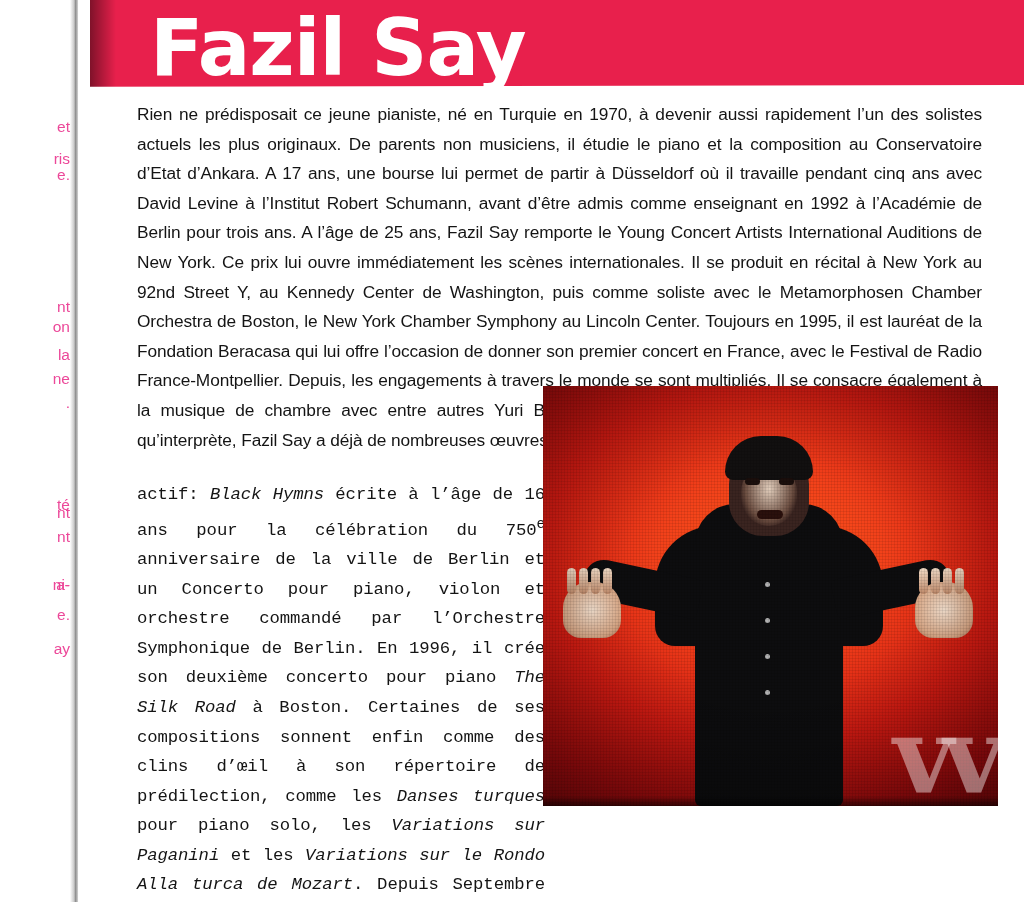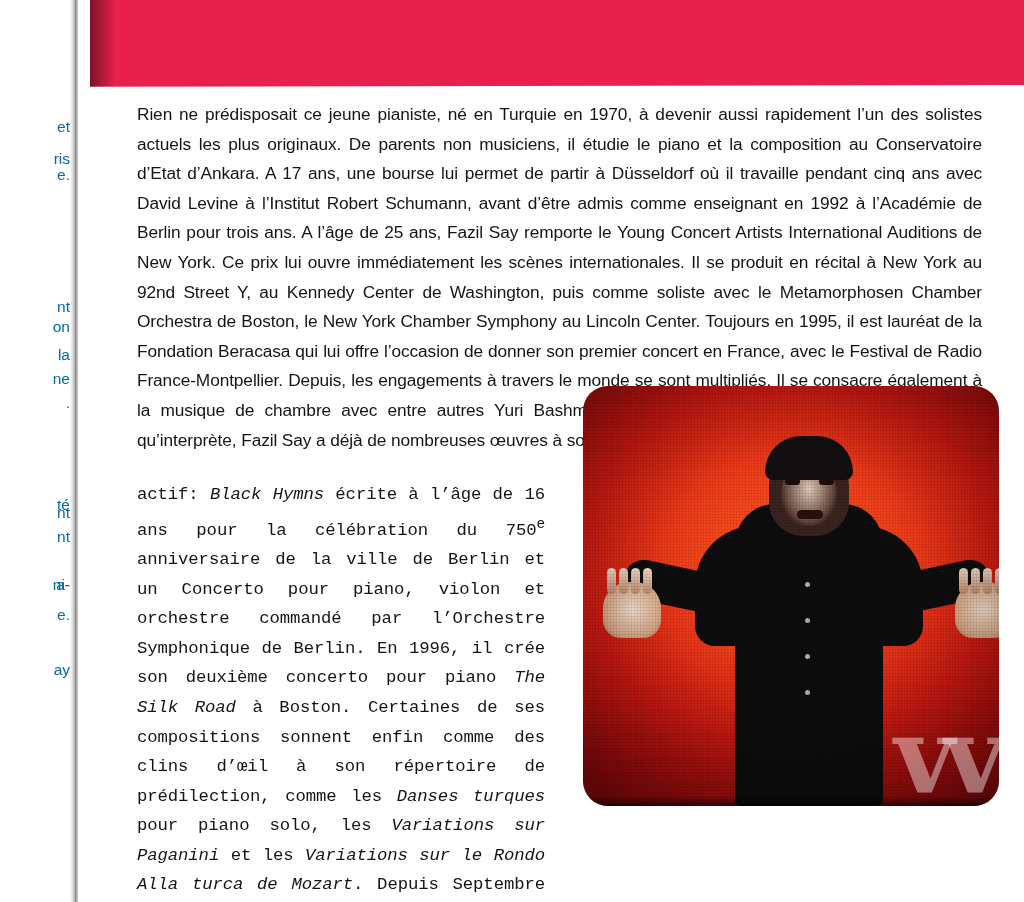--- a/index.html
+++ b/index.html
@@ -23,21 +23,21 @@
     width: 78px; height: 902px;
     background: #ffffff;
     overflow: hidden;
   }
   .left-strip .frag {
     position: absolute;
     right: 8px;
     text-align: right;
     font-size: 15.5px;
     line-height: 22px;
-    color: #0369a1;
+    color: #ec4899;
     white-space: pre;
   }
   .strip-fold {
     position: absolute;
     left: 70px; top: 0;
     width: 9px; height: 902px;
     background: linear-gradient(to right, #ffffff 0%, #c9c9c9 45%, #8e8e8e 62%, #efefef 100%);
   }
 
   
@@ -117,28 +117,27 @@
     font-size: 17px;
     line-height: 29.6px;
     color: #141414;
     margin-top: 2px;
   }
   i { font-style: italic; }
 
   
   .photo {
     position: absolute;
-    left: 504px;
+    left: 464px;
     top: 386px;
-    width: 416px;
+    width: 455px;
     height: 420px;
     overflow: hidden;
     background: radial-gradient(ellipse 92% 78% at 50% 42%,
                  #ff5a1a 0%, #f2401a 28%, #d01a12 55%, #9e0b0d 78%, #6d0508 100%);
-    border-radius: 25px;
   }
   .photo-grain {
     position: absolute; inset: 0;
     background-image:
       repeating-linear-gradient(0deg, rgba(0,0,0,0.10) 0 1px, rgba(0,0,0,0) 1px 3px),
       repeating-linear-gradient(90deg, rgba(0,0,0,0.10) 0 1px, rgba(0,0,0,0) 1px 3px);
     opacity: 0.75;
   }
   
   .fig-body {
@@ -261,28 +260,29 @@
     <div class="frag" style="top:316px">on</div>
     <div class="frag" style="top:344px">la</div>
     <div class="frag" style="top:368px">ne</div>
     <div class="frag" style="top:392px">.</div>
     <div class="frag" style="top:494px">té</div>
     <div class="frag" style="top:502px">nt</div>
     <div class="frag" style="top:526px">nt</div>
     <div class="frag" style="top:574px">ni-</div>
     <div class="frag" style="top:574px">a-</div>
     <div class="frag" style="top:604px">e.</div>
-    <div class="frag" style="top:659px">ay</div>
+    <div class="frag" style="top:638px">ay</div>
     <div class="strip-fold"></div>
   </div>
 
   <div class="page-body">
 
     <div class="banner">
       <div class="banner-shadow"></div>
+      <div class="banner-title">Fazil Say</div>
       <div class="banner-cut"></div>
     </div>
 
     <div class="article">
       <p class="para-full">Rien ne prédisposait ce jeune pianiste, né en Turquie en 1970, à devenir aussi rapidement l’un des solistes actuels les plus originaux. De parents non musiciens, il étudie le piano et la composition au Conservatoire d’Etat d’Ankara. A 17 ans, une bourse lui permet de partir à Düsseldorf où il travaille pendant cinq ans avec David Levine à l’Institut Robert Schumann, avant d’être admis comme enseignant en 1992 à l’Académie de Berlin pour trois ans. A l’âge de 25 ans, Fazil Say remporte le Young Concert Artists International Auditions de New York. Ce prix lui ouvre immédiatement les scènes internationales. Il se produit en récital à New York au 92nd Street Y, au Kennedy Center de Washington, puis comme soliste avec le Metamorphosen Chamber Orchestra de Boston, le New York Chamber Symphony au Lincoln Center. Toujours en 1995, il est lauréat de la Fondation Beracasa qui lui offre l’occasion de donner son premier concert en France, avec le Festival de Radio France-Montpellier. Depuis, les engagements à travers le monde se sont multipliés. Il se consacre également à la musique de chambre avec entre autres Yuri Bashmet et Shlomo Mintz. Compositeur au même titre qu’interprète, Fazil Say a déjà de nombreuses œuvres à son</p>
     </div>
 
     <div class="lower">
       <div class="col-left">
         actif: <i>Black Hymns</i> écrite à l’âge de 16 ans pour

